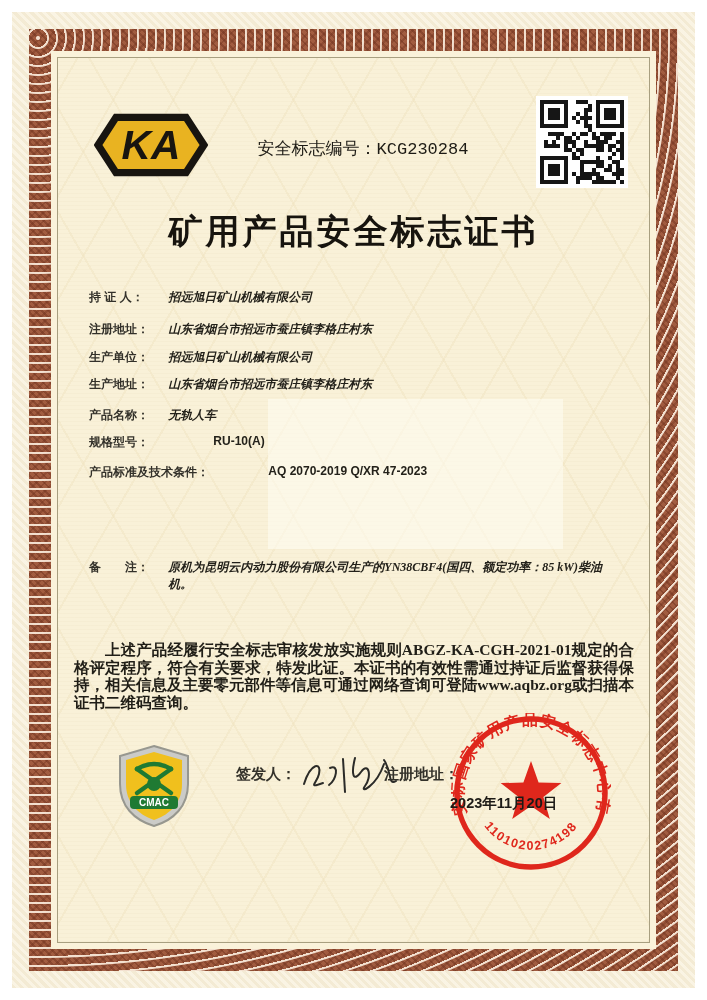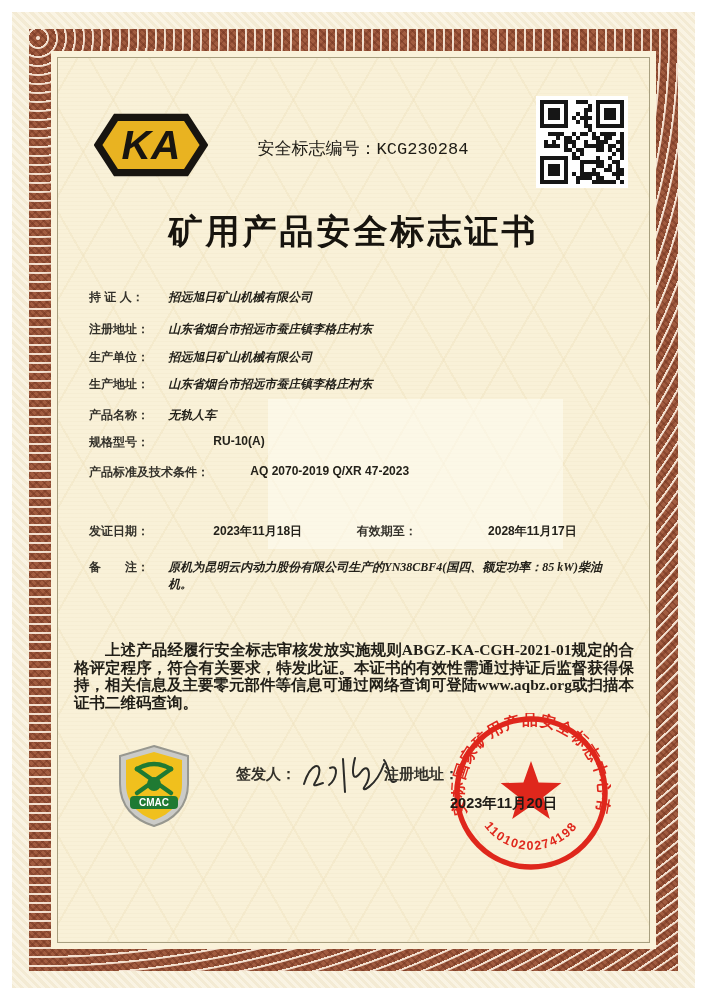--- a/index.html
+++ b/index.html
@@ -245,29 +245,23 @@
   <div class="row" style="top:349px">
     <span class="lab">产品名称：</span>
     <span class="val" style="font-weight:700">无轨人车</span>
   </div>
   <div class="row" style="top:376px">
     <span class="lab">规格型号：</span>
     <span class="val sansbold">RU-10(A)</span>
   </div>
   <div class="row" style="top:406px">
     <span class="lab wide">产品标准及技术条件：</span>
-    <span class="val sansbold" style="margin-left:12px">AQ 2070-2019 Q/XR 47-2023</span>
-  </div>
-
-  <div class="row" style="top:465px">
-    <span class="lab">发证日期：</span>
-    <span class="val sansbold w140">2023年11月18日</span>
-    <span class="lab w83">有效期至：</span>
-    <span class="val sansbold">2028年11月17日</span>
-  </div>
+    <span class="val sansbold" style="margin-left:30px">AQ 2070-2019 Q/XR 47-2023</span>
+  </div>
+
 
   <div class="row" style="top:501px">
     <span class="lab">备　　注：</span>
     <span class="val block">原机为昆明云内动力股份有限公司生产的YN38CBF4(国四、额定功率：85 kW)柴油机。</span>
   </div>
 
   <div class="para">上述产品经履行安全标志审核发放实施规则ABGZ-KA-CGH-2021-01规定的合格评定程序，符合有关要求，特发此证。本证书的有效性需通过持证后监督获得保持，相关信息及主要零元部件等信息可通过网络查询可登陆www.aqbz.org或扫描本证书二维码查询。</div>
 
   <svg class="cmac" viewBox="0 0 76 84">
     <path d="M38,2 L72,12 V40 C72,62 58,76 38,82 C18,76 4,62 4,40 V12 Z" fill="#cbcbc7" stroke="#97978f" stroke-width="2"></path>

